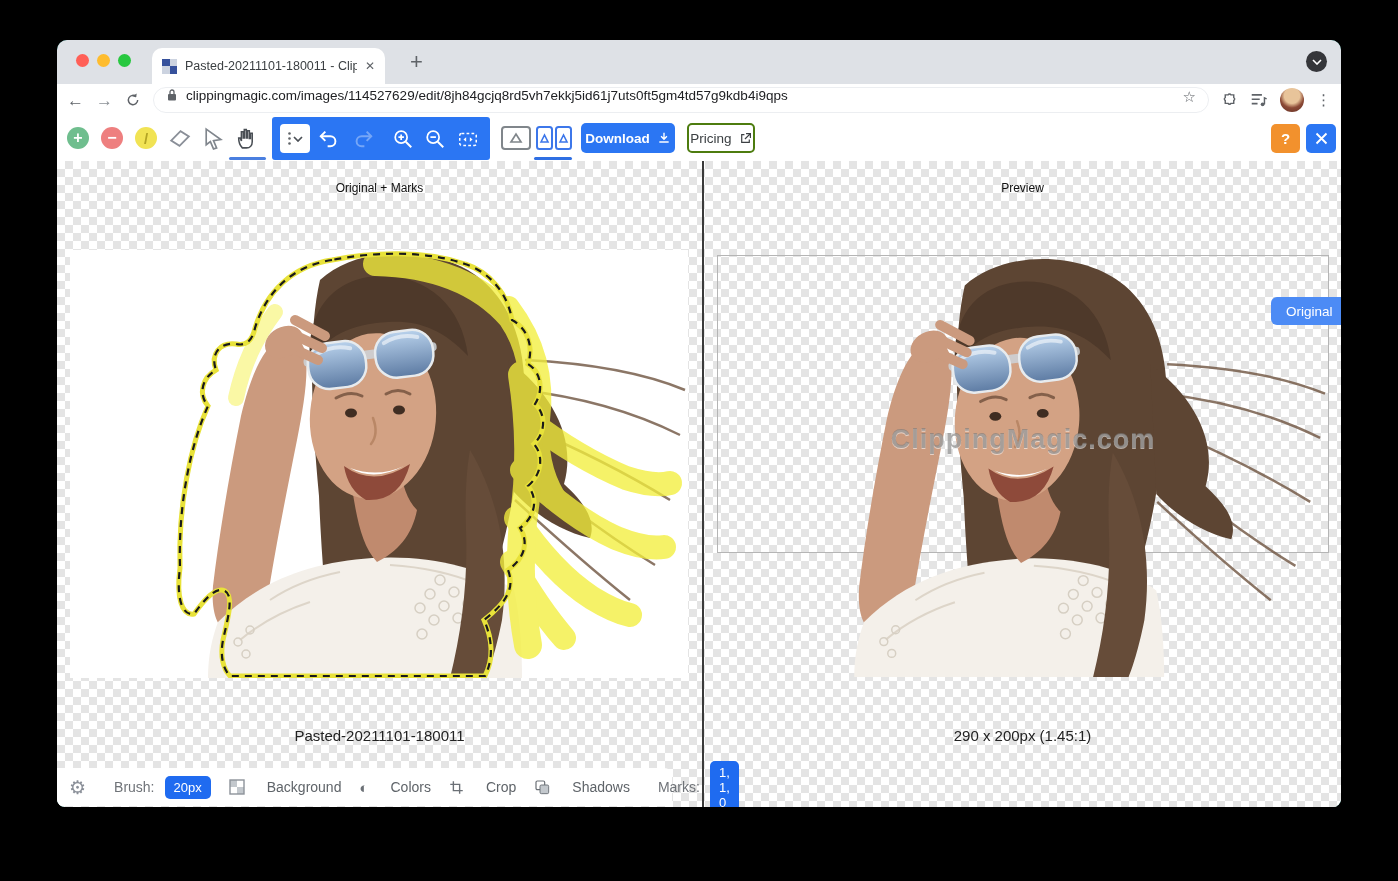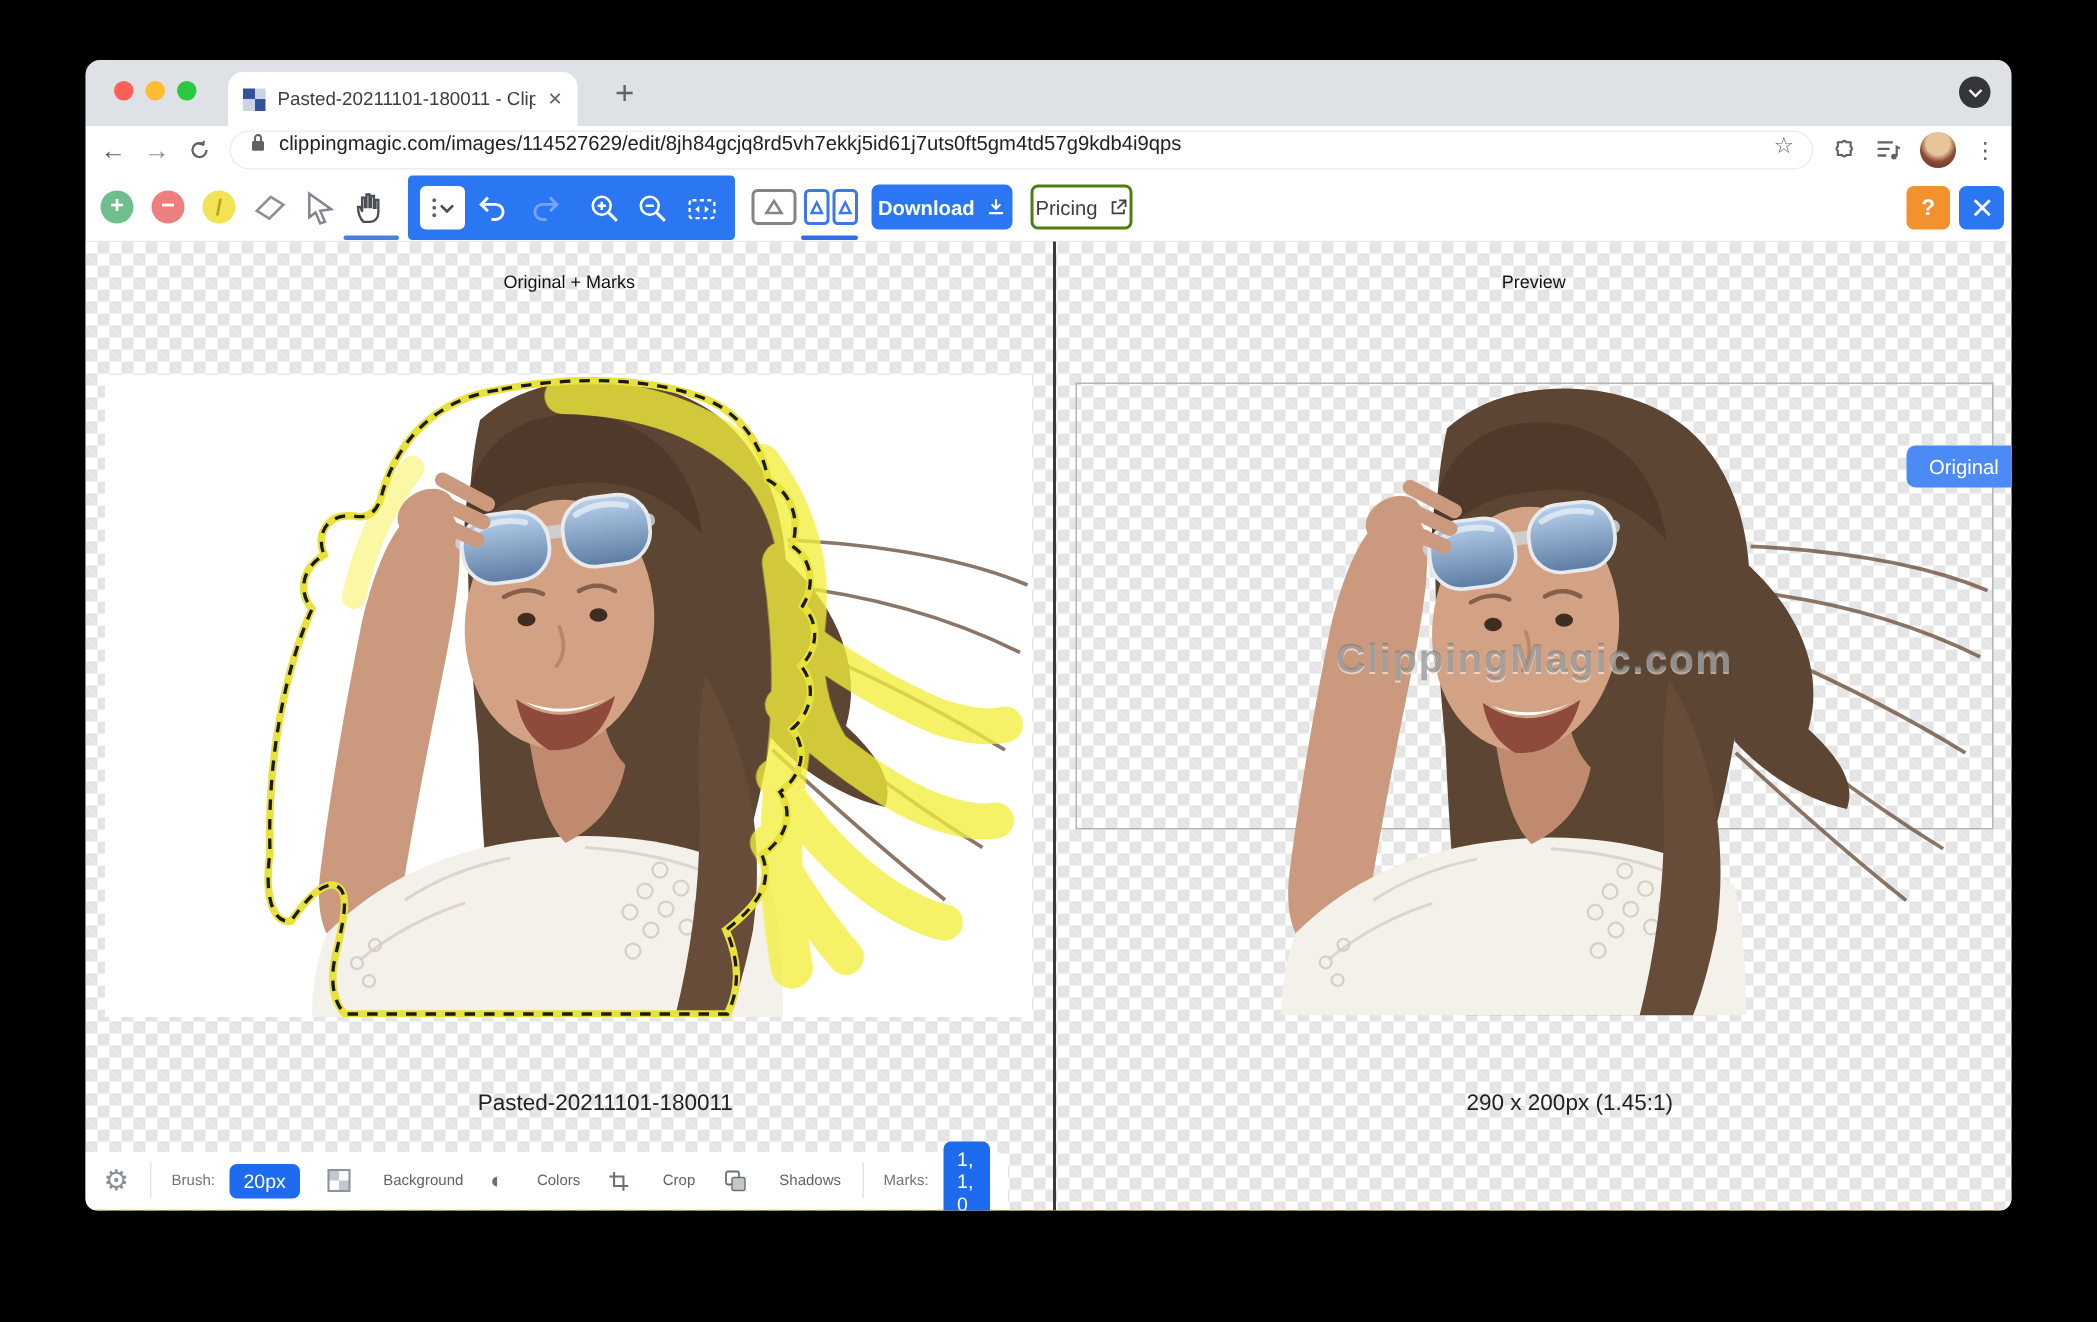--- a/index.html
+++ b/index.html
@@ -1,19 +1,19 @@
 <!DOCTYPE html>
 <html><head>
 <meta charset="utf-8">
 <style>
   * { margin:0; padding:0; box-sizing:border-box; }
   html,body { width:1398px; height:881px; background:#000; font-family:"Liberation Sans", sans-serif; overflow:hidden; }
 
   .window { position:absolute; left:57px; top:40px; width:1284px; height:767px;
-            border-radius:10px 10px 8px 8px; overflow:hidden; background:#eab308; }
+            border-radius:10px 10px 8px 8px; overflow:hidden; background:#0f766e; }
 
   
   .tabstrip { position:relative; height:44px; background:#dee1e6; }
   .traffic { position:absolute; left:19px; top:14px; display:flex; gap:8px; }
   .traffic span { width:13px; height:13px; border-radius:50%; display:block; }
   .tl-red{background:#ff5f57;} .tl-yellow{background:#febc2e;} .tl-green{background:#28c840;}
   .tab { position:absolute; left:95px; top:8px; width:233px; height:36px; background:#fff;
          border-radius:10px 10px 0 0; display:flex; align-items:center; padding:0 10px; gap:8px; }
   .favicon { width:15px; height:15px; display:grid; grid-template-columns:1fr 1fr; grid-template-rows:1fr 1fr; flex:0 0 auto; }
   .favicon i { display:block; }
@@ -70,36 +70,36 @@
   .canvas { position:relative; height:646px; background-color:#fff;
     background-image:
       linear-gradient(45deg,#e4e4e4 25%,transparent 25%,transparent 75%,#e4e4e4 75%),
       linear-gradient(45deg,#e4e4e4 25%,transparent 25%,transparent 75%,#e4e4e4 75%);
     background-size:16px 16px; background-position:0 0,8px 8px; }
   .divider { position:absolute; left:645px; top:0; width:2px; height:100%; background:#3a3a3a; }
   .pane { position:absolute; top:0; height:100%; }
   .pane-left { left:0; width:645px; }
   .pane-right { left:647px; width:637px; }
   .panel-title { position:absolute; top:20px; width:100%; text-align:center; font-size:12px; color:#111; }
-  .caption { position:absolute; top:566px; width:100%; text-align:center; font-size:15px; color:#222;margin-left:24px; }
+  .caption { position:absolute; top:566px; width:100%; text-align:center; font-size:15px; color:#222; }
   .image-left { position:absolute; left:13px; top:89px; width:618px; height:428px; }
   .preview-border { position:absolute; left:13px; top:94px; width:612px; height:298px; border:1px solid #b5b5b5; }
   .watermark { position:absolute; top:168px; width:100%; text-align:center; font-size:27px; font-weight:bold;
                color:rgba(125,125,125,.62); letter-spacing:1px; text-shadow:0 1px 0 rgba(255,255,255,.55); }
 
   .original-btn { position:absolute; left:1214px; top:136px; width:84px; height:28px; background:#4c8bf5;
                   color:#fff; font-size:13.5px; border-radius:6px; display:flex; align-items:center;
                   padding-left:15px; z-index:5; }
 
   
   .bottombar { position:absolute; left:0; top:607px; width:615px; height:38px; background:#fff;
                border-radius:0 8px 0 0; display:flex; align-items:center; padding:0 12px; gap:10px; }
   .bb-gear { font-size:19px; color:#8a8f98; line-height:1; }
   .bb-sep { width:1px; height:24px; background:#e4e6e9; margin:0 4px; }
-  .bb-label { font-size:10px; color:#6f7378;text-align:center; }
+  .bb-label { font-size:14px; color:#6f7378;text-align:center; }
   .bb-badge { background:#1f6bf0; color:#fff; font-size:13px; border-radius:5px; padding:4px 9px; }
   .bb-item { display:flex; align-items:center; gap:22px; margin-left:8px; }
   .bb-item .bb-label { color:#5f6469; }
   .colors-glyph { font-size:15px; color:#6b7076; line-height:1; }
 
   svg { display:block; }
 </style>
 </head>
 <body>
 

